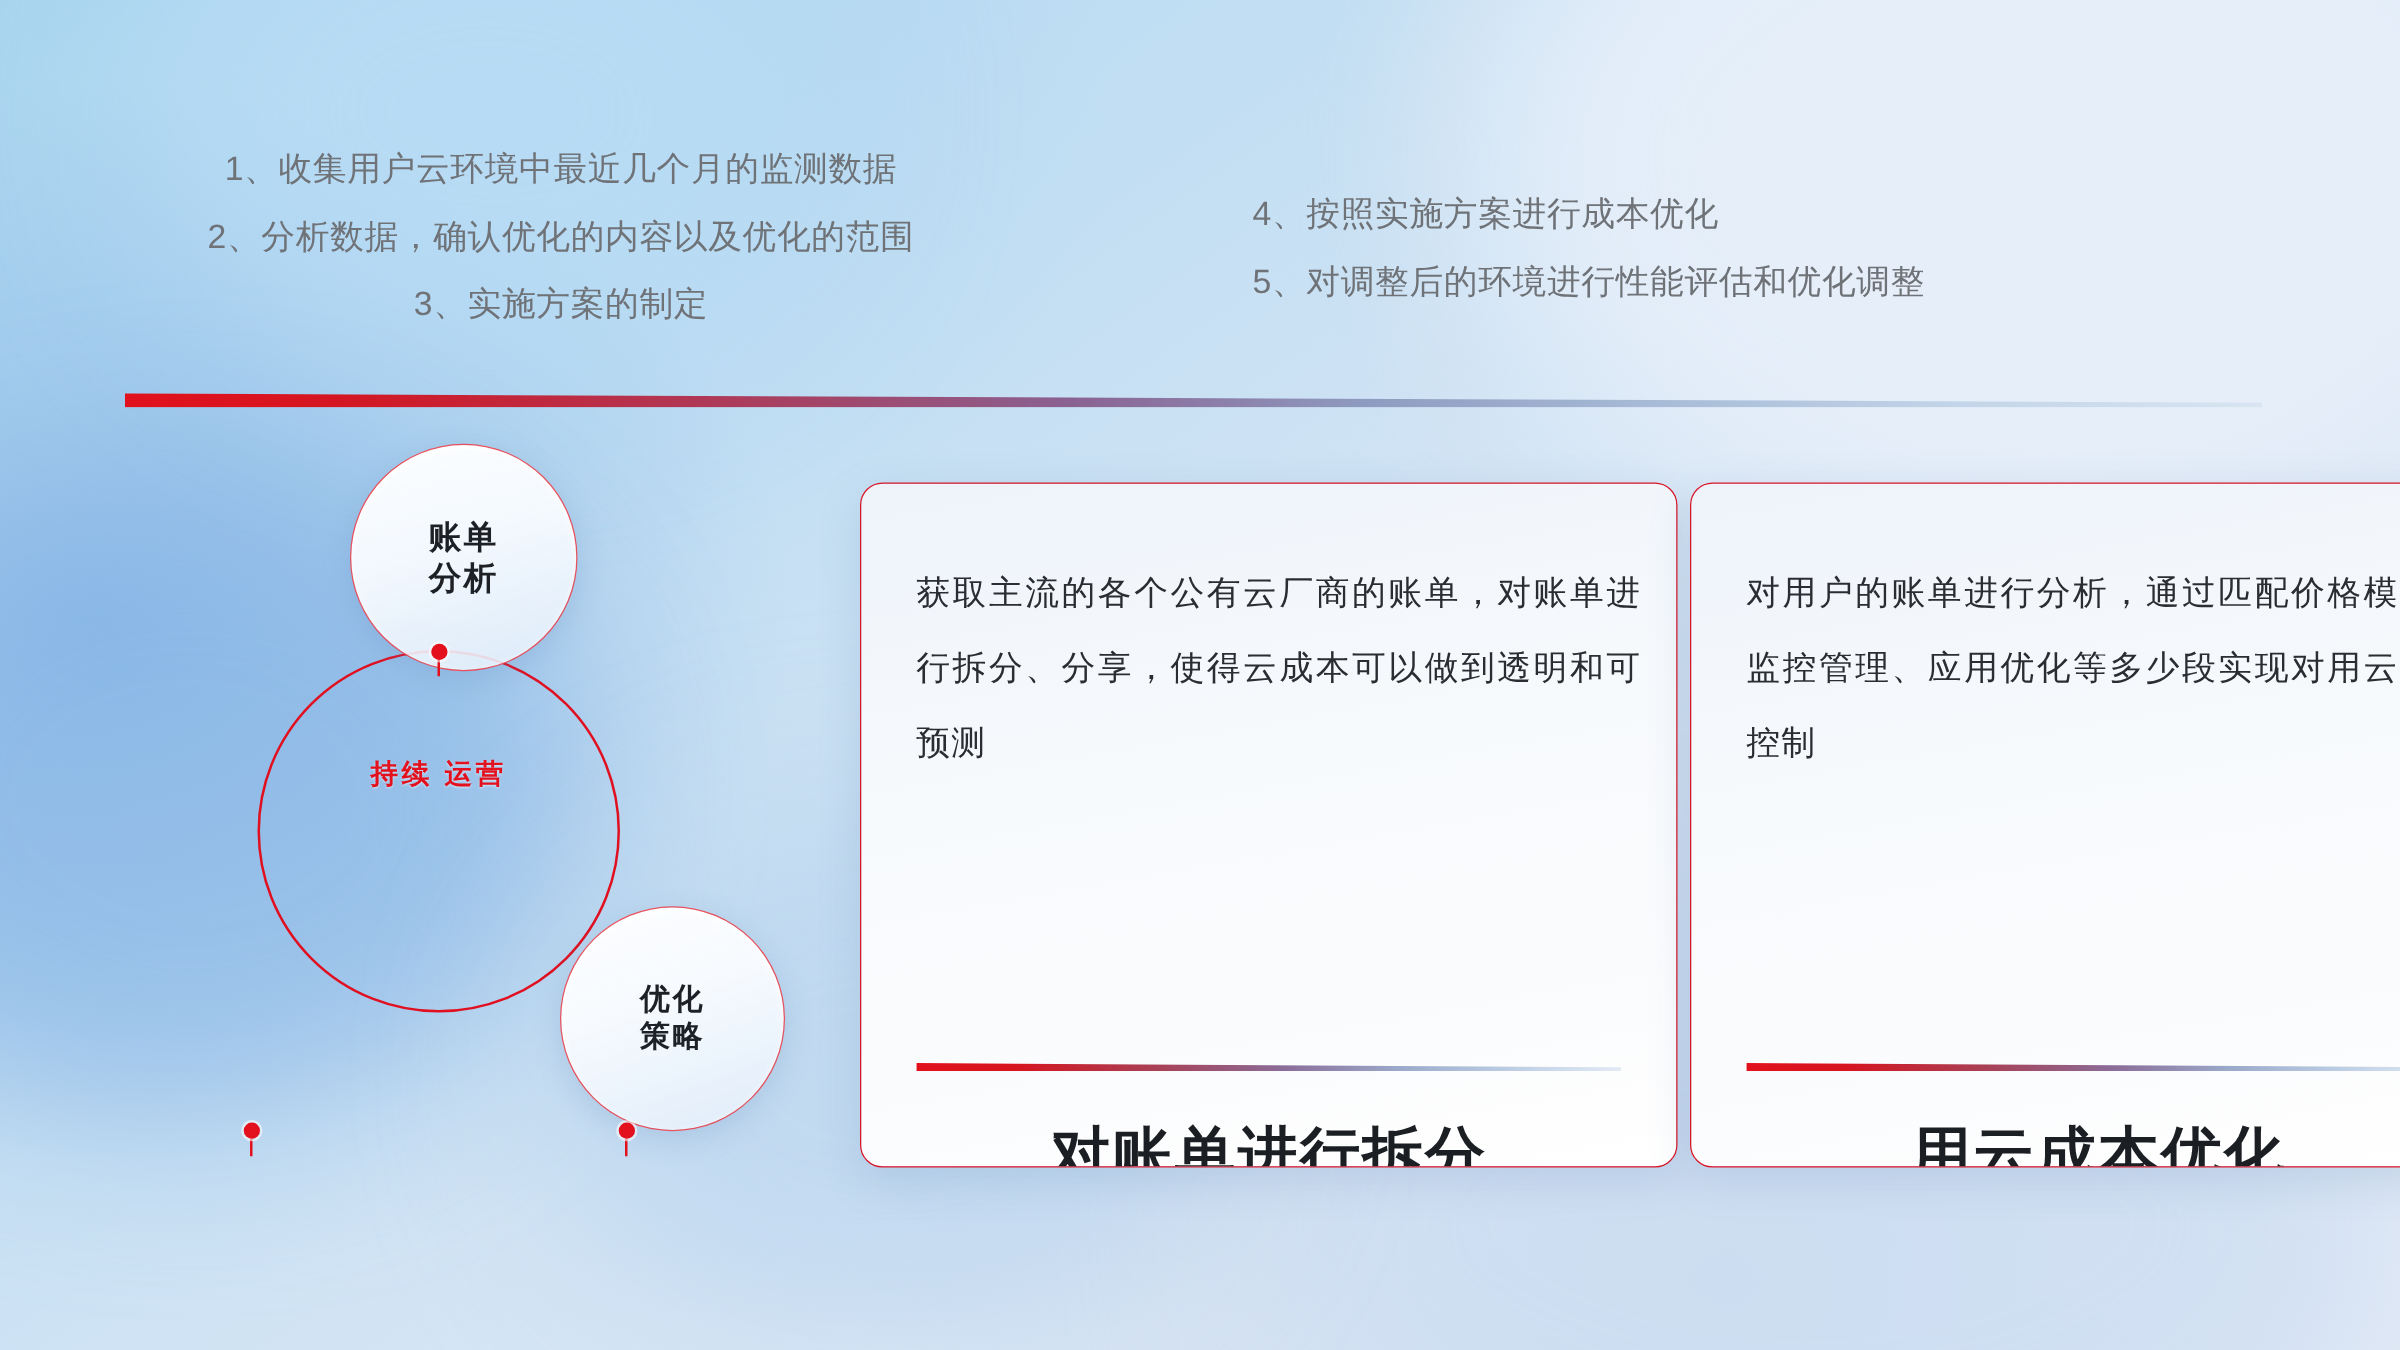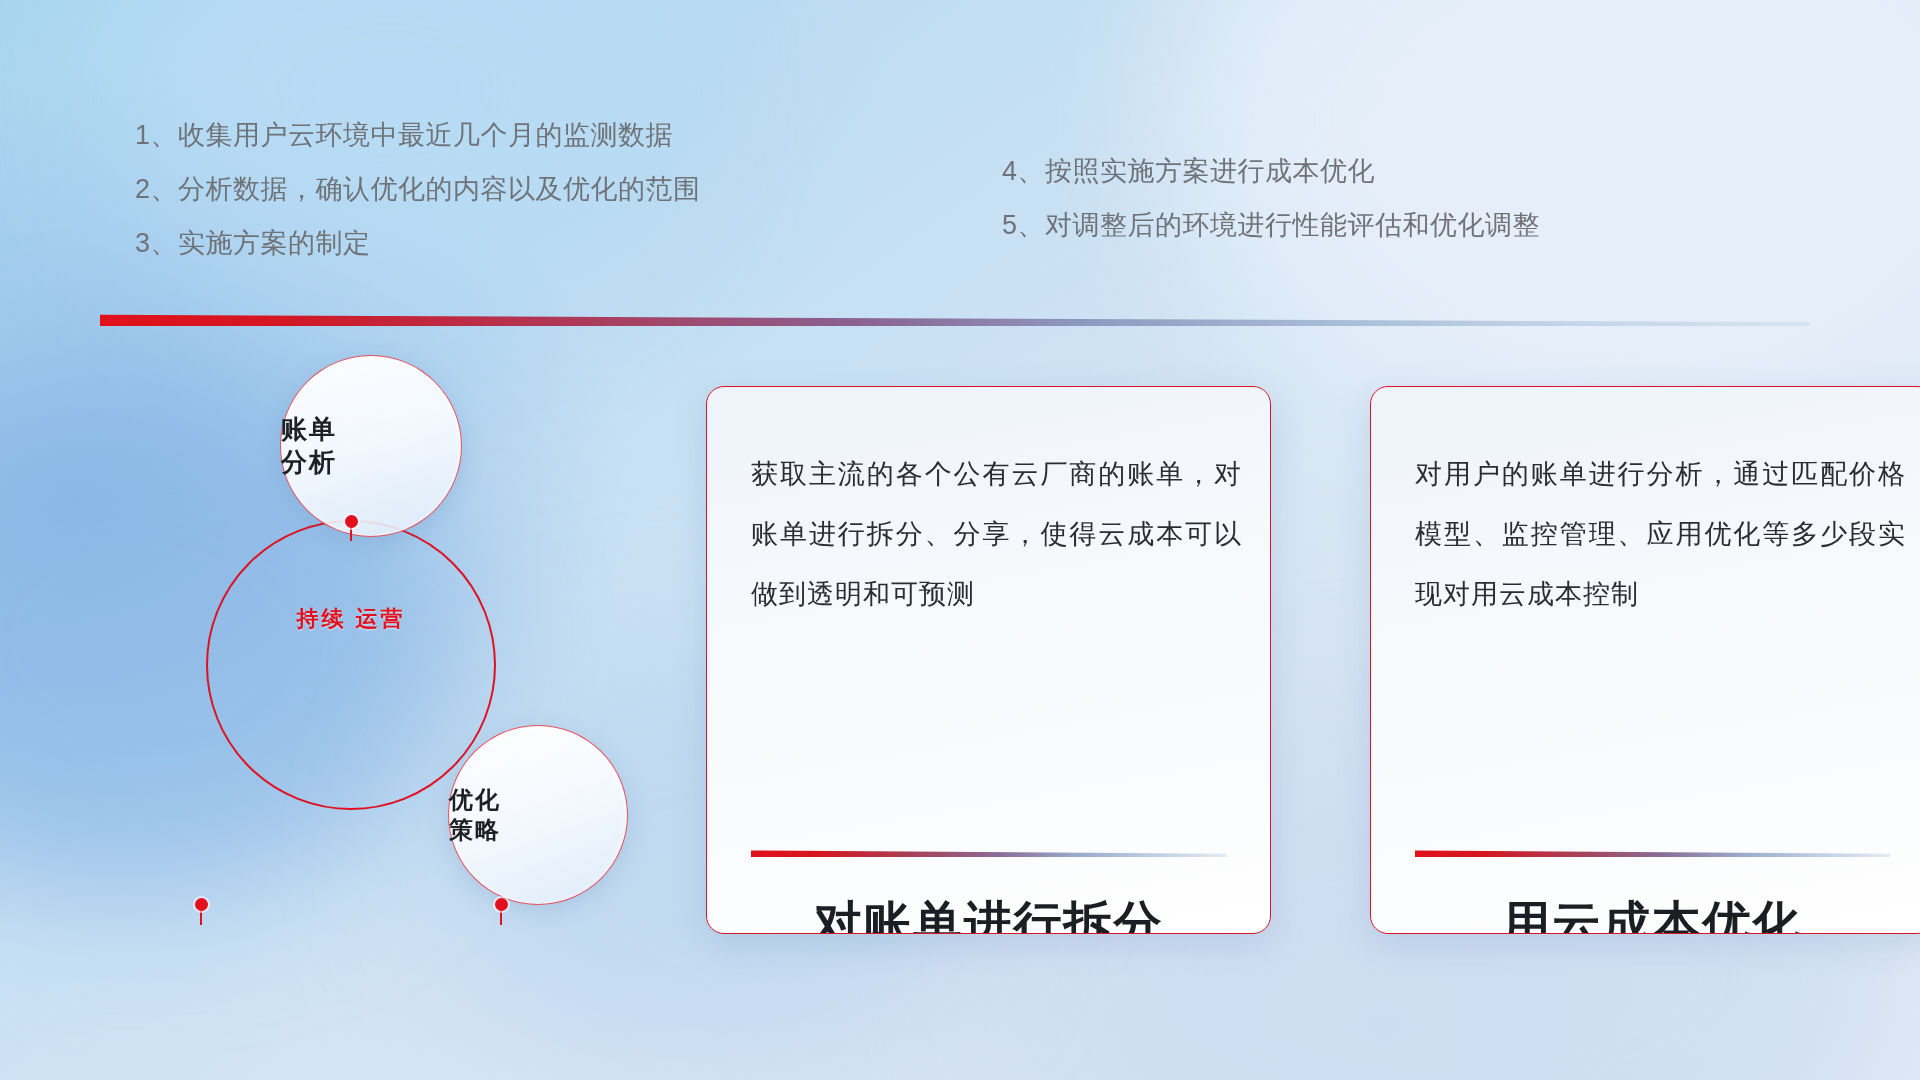--- a/index.html
+++ b/index.html
@@ -38,21 +38,21 @@
 
   
   .bullets {
     position: absolute;
     color: #6f7378;
     font-size: 27px;
     line-height: 1.0;
     letter-spacing: 0.5px;
     white-space: nowrap;
   }
-  .bullets.left  { left: 135px;  top: 122px; }
+  .bullets.left  { left: 166px;  top: 122px; text-align: center; }
   .bullets.right { left: 1002px; top: 158px; }
   .bullets .line { margin-bottom: 27px; }
   .bullets .line:last-child { margin-bottom: 0; }
 
   
   .divider {
     position: absolute;
     left: 100px;
     top: 313px;
     width: 1710px;
@@ -76,21 +76,21 @@
 
   .bubble {
     position: absolute;
     border-radius: 50%;
     border: 1.5px solid rgba(224,26,40,0.75);
     background:
       linear-gradient(160deg, rgba(255,255,255,0.97) 0%, rgba(250,252,255,0.92) 45%, rgba(226,238,250,0.88) 100%);
     box-shadow: 0 6px 22px rgba(90,130,180,0.22), inset 0 2px 6px rgba(255,255,255,0.9);
     display: flex;
     flex-direction: column;
-    align-items: flex-start;
+    align-items: center;
     justify-content: center;
     color: #1d2024;
     font-weight: bold;
     letter-spacing: 2px;
   }
   .bubble span { display: block; line-height: 1.26; }
 
   .bubble.top    { left: 184px; top: 0px;   width: 182px; height: 182px; font-size: 26px; }
   .bubble.bleft  { left: 16px;  top: 370px; width: 180px; height: 180px; font-size: 24px; }
   .bubble.bright { left: 352px; top: 370px; width: 180px; height: 180px; font-size: 24px; }
@@ -126,29 +126,28 @@
     background: #e3101d;
   }
   .node-stem.s-top   { left: 254px; top: 172px; height: 14px; }
   .node-stem.s-left  { left: 104px; top: 556px; height: 14px; }
   .node-stem.s-right { left: 404px; top: 556px; height: 14px; }
 
   
   .card {
     position: absolute;
     top: 386px;
-    width: 565px;
+    width: 654px;
     height: 548px;
     border-radius: 18px;
     border: 1.8px solid #d81526;
     background: linear-gradient(170deg, #eef3fa 0%, #f6f9fc 35%, #fafbfd 70%, #ffffff 100%);
     box-shadow: 0 10px 34px rgba(80,120,170,0.18);
     padding: 58px 28px 0 44px;
     overflow: hidden;
-    margin-left: 18px;
   }
   .card.c1 { left: 688px; }
   .card.c2 { left: 1352px; }
 
   .card-body {
     color: #2a2d31;
     font-size: 27px;
     line-height: 2.22;
     letter-spacing: 1px;
     text-align: justify;

